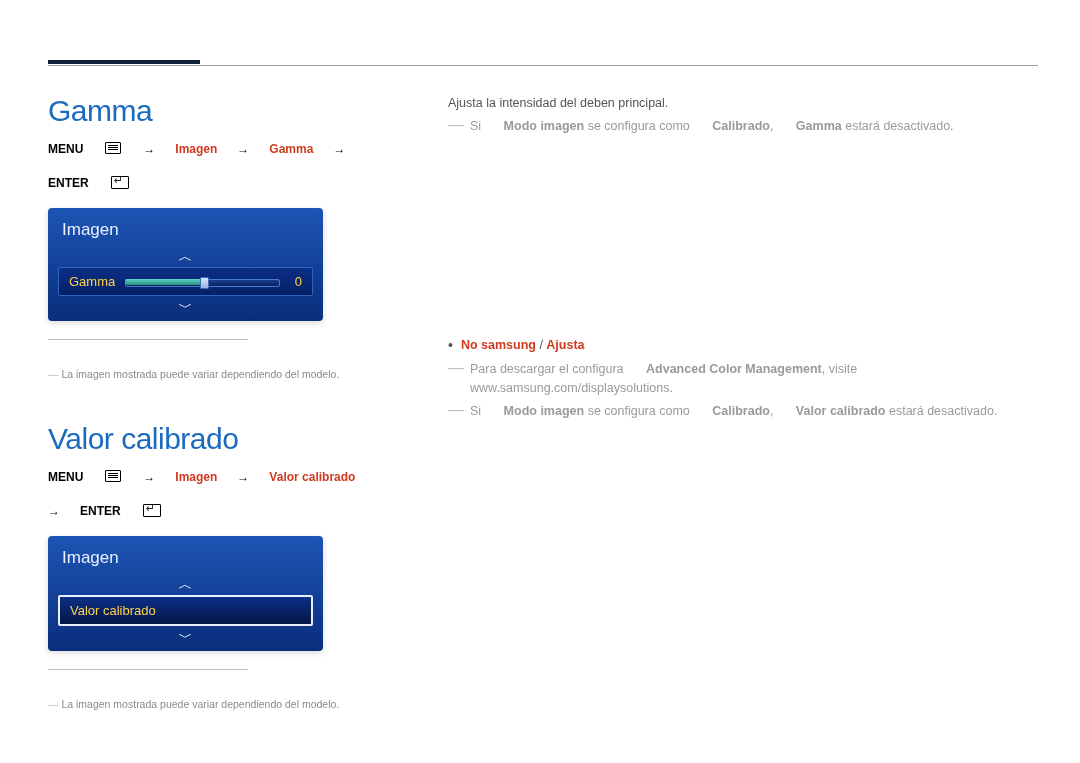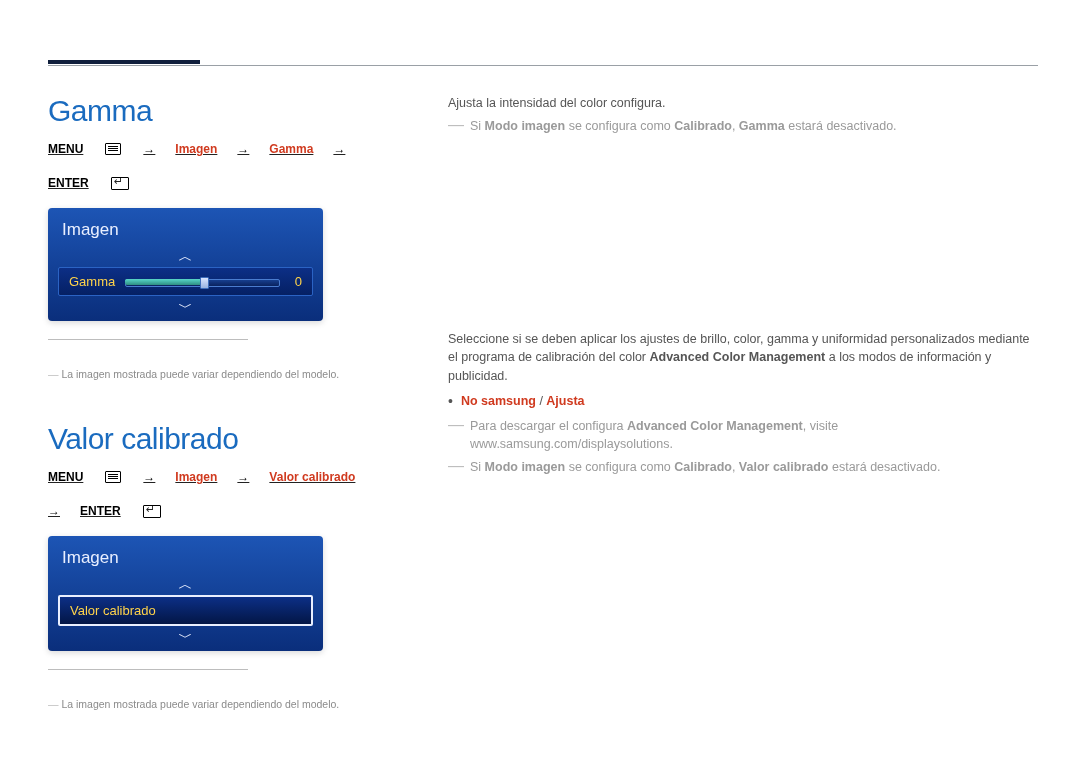--- a/index.html
+++ b/index.html
@@ -44,24 +44,22 @@
     color: #1a6bbf;
     margin: 0 0 14px 0;
     letter-spacing: -0.5px;
   }
 
   .breadcrumb {
     font-size: 12px;
     color: #222;
     margin-bottom: 18px;
     display: flex;
-    align-items: center;
     flex-wrap: wrap;
     gap: 20px;
-    text-decoration: underline;
   }
   .breadcrumb .bold { font-weight: 700; color:#000; }
   .breadcrumb .red { color: #d03a1f; font-weight: 700; }
   .breadcrumb .arrow { color:#000; font-weight:700; }
   .ico-menu {
     display:inline-block;width:14px;height:10px;border:1px solid #000;border-radius:1px;position:relative;vertical-align:middle;margin:0 2px;
   }
   .ico-menu::before{content:"";position:absolute;left:2px;right:2px;top:2px;height:1px;background:#000;box-shadow:0 2px 0 #000,0 4px 0 #000;}
   .ico-enter {
     display:inline-block;width:16px;height:11px;border:1px solid #000;border-radius:1px;position:relative;vertical-align:middle;margin:0 2px;
@@ -144,21 +142,21 @@
   }
 
   .section-gap { height: 42px; }
 
   
   .dot-line { display:flex; gap:8px; margin:6px 0;}
   .dot-line .dot{ flex:0 0 auto; font-size:14px; line-height:18px; color:#555;}
   .note-line { display:flex; gap:6px; margin:4px 0; color:#9a9a9a;}
   .note-line .dash{ color:#bdbdbd; font-size:16px; line-height:15px;}
   .note-line .body{ flex:1; }
-  .note-line .body .kw{ font-weight:700; color:#9a9a9a;}
+  .note-line .body .kw{ font-weight:700; color:#9a9a9a;margin-left:19px;}
   .red-opt { color:#d03a1f; font-weight:700; }
   .slash { color:#555; font-weight:400;}
 
   .gap-block{height:190px;}
 </style>
 </head>
 <body>
 
 <div class="page">
   <div class="top-line"></div>
@@ -225,33 +223,30 @@
         </div>
         <div class="osd-chevron">﹀</div>
         <div style="height:6px"></div>
       </div>
 
       <div class="footnote-sep"></div>
       <div class="footnote footnote-dash">La imagen mostrada puede variar dependiendo del modelo.</div>
     </div>
 
     <div class="right-col">
-      <div>Ajusta la intensidad del color configura.</div>
+      <div>Ajusta la intensidad del deben principal.</div>
       <div class="note-line">
         <span class="dash">―</span>
         <span class="body">
           <span>Si </span><span class="kw">Modo imagen</span><span> se configura como </span><span class="kw">Calibrado</span><span>, </span><span class="kw">Gamma</span><span> estará desactivado.</span>
         </span>
       </div>
 
       <div class="gap-block"></div>
 
-      <div>
-        <span>Seleccione si se deben aplicar los ajustes de brillo, color, gamma y uniformidad personalizados mediante el programa de calibración del color </span><b style="color:#555">Advanced Color Management</b><span> a los modos de información y publicidad.</span>
-      </div>
 
       <div class="dot-line">
         <span class="dot">•</span>
         <span>
           <span class="red-opt">No samsung</span><span class="slash"> / </span><span class="red-opt">Ajusta</span>
         </span>
       </div>
 
       <div class="note-line">
         <span class="dash">―</span>

